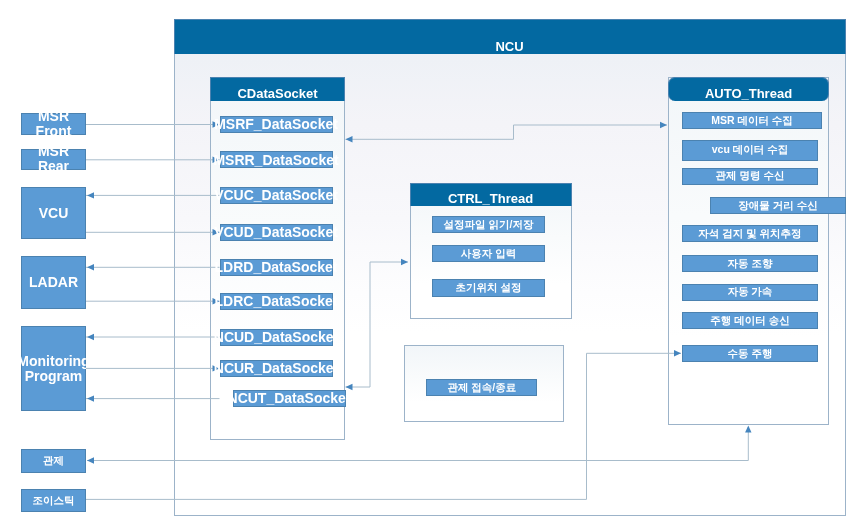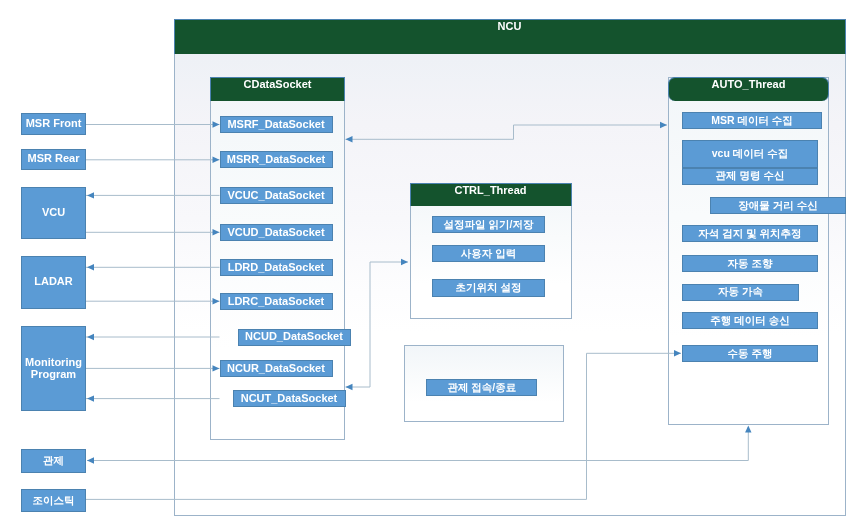--- a/index.html
+++ b/index.html
@@ -4,31 +4,31 @@
 <title>NCU Architecture Diagram</title>
 <style>
   html,body{margin:0;padding:0;}
   body{width:861px;height:527px;background:#ffffff;
        font-family:"Liberation Sans",sans-serif;overflow:hidden;}
   #stage{position:relative;width:861px;height:527px;}
   .abs{position:absolute;box-sizing:border-box;}
   
   .bluebox{background:#5B9BD5;border:1px solid #4B82B0;color:#ffffff;
            display:flex;align-items:center;justify-content:center;
-           font-size:11px;font-weight:bold;letter-spacing:0px;
+           font-size:14px;font-weight:bold;letter-spacing:0px;
            text-align:center;line-height:1.05;}
   
   .ko{font-size:10.5px;}
   .container{background:linear-gradient(180deg,#f2f6f9 0%,#f9fbfc 40%,#ffffff 75%);
              border:1px solid #9CB3C9;}
   .panel{background:linear-gradient(180deg,#e8edf3 0%,#eef1f6 8%,#f4f4f8 21%,#f8f8fb 40%,#fdfdfe 55%,#ffffff 63%);
          border:1px solid #9CB3C9;}
-  .hdr{background:#14532d;border:1px solid #4B82B0;border-bottom:none;color:#ffffff;
-       display:flex;align-items:flex-start;justify-content:center;
-       font-size:11px;font-weight:bold;}
+  .hdr{background:#0369a1;border:1px solid #4B82B0;border-bottom:none;color:#ffffff;
+       display:flex;align-items:flex-end;justify-content:center;
+       font-size:13px;font-weight:bold;}
   svg{position:absolute;left:0;top:0;}
 </style>
 </head>
 <body>
 
 <div id="stage">
 
   <div class="abs panel" id="ncu-box" style="left:173.5px;top:18.5px;width:672px;height:497.5px;"></div>
   <div class="abs hdr" id="ncu-hdr" style="left:173.5px;top:18.5px;width:672px;height:35px;">
     <span>NCU</span>
@@ -118,21 +118,21 @@
       </div>
       <div class="abs bluebox" style="left: 219.5px; top: 223.8px; width: 113px; height: 17px;">
         <span>VCUD_DataSocket</span>
       </div>
       <div class="abs bluebox" style="left: 219.5px; top: 259.1px; width: 113px; height: 17px;">
         <span>LDRD_DataSocket</span>
       </div>
       <div class="abs bluebox" style="left: 219.5px; top: 292.8px; width: 113px; height: 17px;">
         <span>LDRC_DataSocket</span>
       </div>
-      <div class="abs bluebox" style="left: 219.5px; top: 328.6px; width: 113px; height: 17px; margin-left: 18px;">
+      <div class="abs bluebox" style="left: 219.5px; top: 328.6px; width: 113px; height: 17px;">
         <span>NCUD_DataSocket</span>
       </div>
       <div class="abs bluebox" style="left: 219.5px; top: 360px; width: 113px; height: 17px;">
         <span>NCUR_DataSocket</span>
       </div>
       <div class="abs bluebox" style="left: 219.5px; top: 390px; width: 113px; height: 17px; margin-left: 13px;">
         <span>NCUT_DataSocket</span>
       </div>
     </div>
   <div id="ctrl-items">
@@ -148,36 +148,36 @@
     </div>
   <div id="comm-items">
       <div class="abs bluebox ko" style="left: 426.3px; top: 378.8px; width: 111px; height: 16.8px;">
         <span>관제 접속/종료</span>
       </div>
     </div>
   <div id="auto-items">
       <div class="abs bluebox ko" style="left: 682px; top: 112px; width: 140px; height: 17px;">
         <span>MSR 데이터 수집</span>
       </div>
-      <div class="abs bluebox ko" style="left: 682px; top: 139.5px; width: 136px; height: 28px; justify-content: center;">
+      <div class="abs bluebox ko" style="left: 682px; top: 139.5px; width: 136px; height: 21px; justify-content: center;">
         <span>vcu 데이터 수집</span>
       </div>
       <div class="abs bluebox ko" style="left: 682px; top: 167.5px; width: 136px; height: 17px;">
         <span>관제 명령 수신</span>
       </div>
       <div class="abs bluebox ko" style="left: 682px; top: 197px; width: 136px; height: 17px; margin-left: 28px;">
         <span>장애물 거리 수신</span>
       </div>
       <div class="abs bluebox ko" style="left: 682px; top: 225px; width: 136px; height: 17px;">
         <span>자석 검지 및 위치추정</span>
       </div>
       <div class="abs bluebox ko" style="left: 682px; top: 255px; width: 136px; height: 17px;">
         <span>자동 조향</span>
       </div>
-      <div class="abs bluebox ko" style="left: 682px; top: 283.5px; width: 117px; height: 17px;">
+      <div class="abs bluebox ko" style="left: 682px; top: 283.5px; width: 136px; height: 17px; font-family: Liberation Serif, serif;">
         <span>자동 가속</span>
       </div>
       <div class="abs bluebox ko" style="left: 682px; top: 312px; width: 136px; height: 17px;">
         <span>주행 데이터 송신</span>
       </div>
       <div class="abs bluebox ko" style="left: 682px; top: 345px; width: 136px; height: 17px;">
         <span>수동 주행</span>
       </div>
     </div>
 

